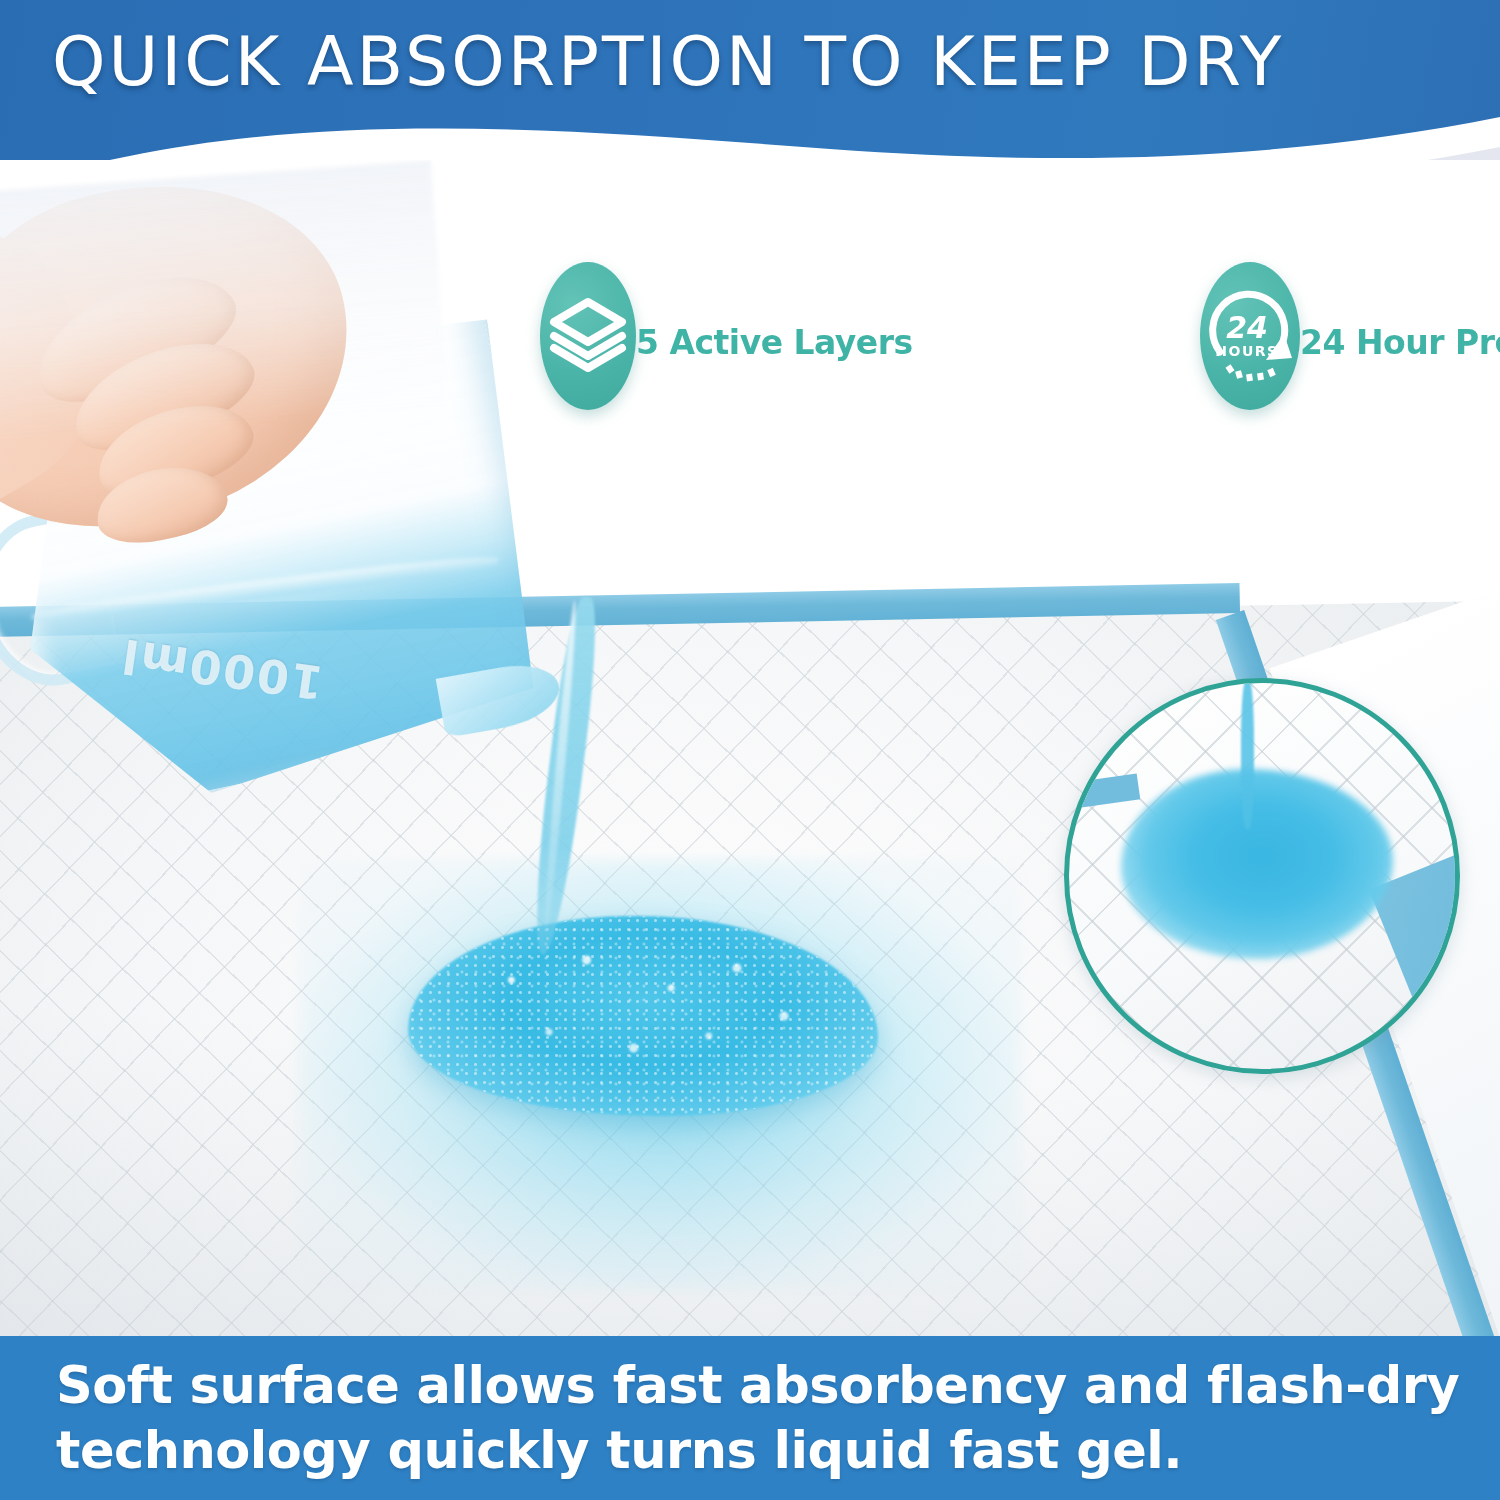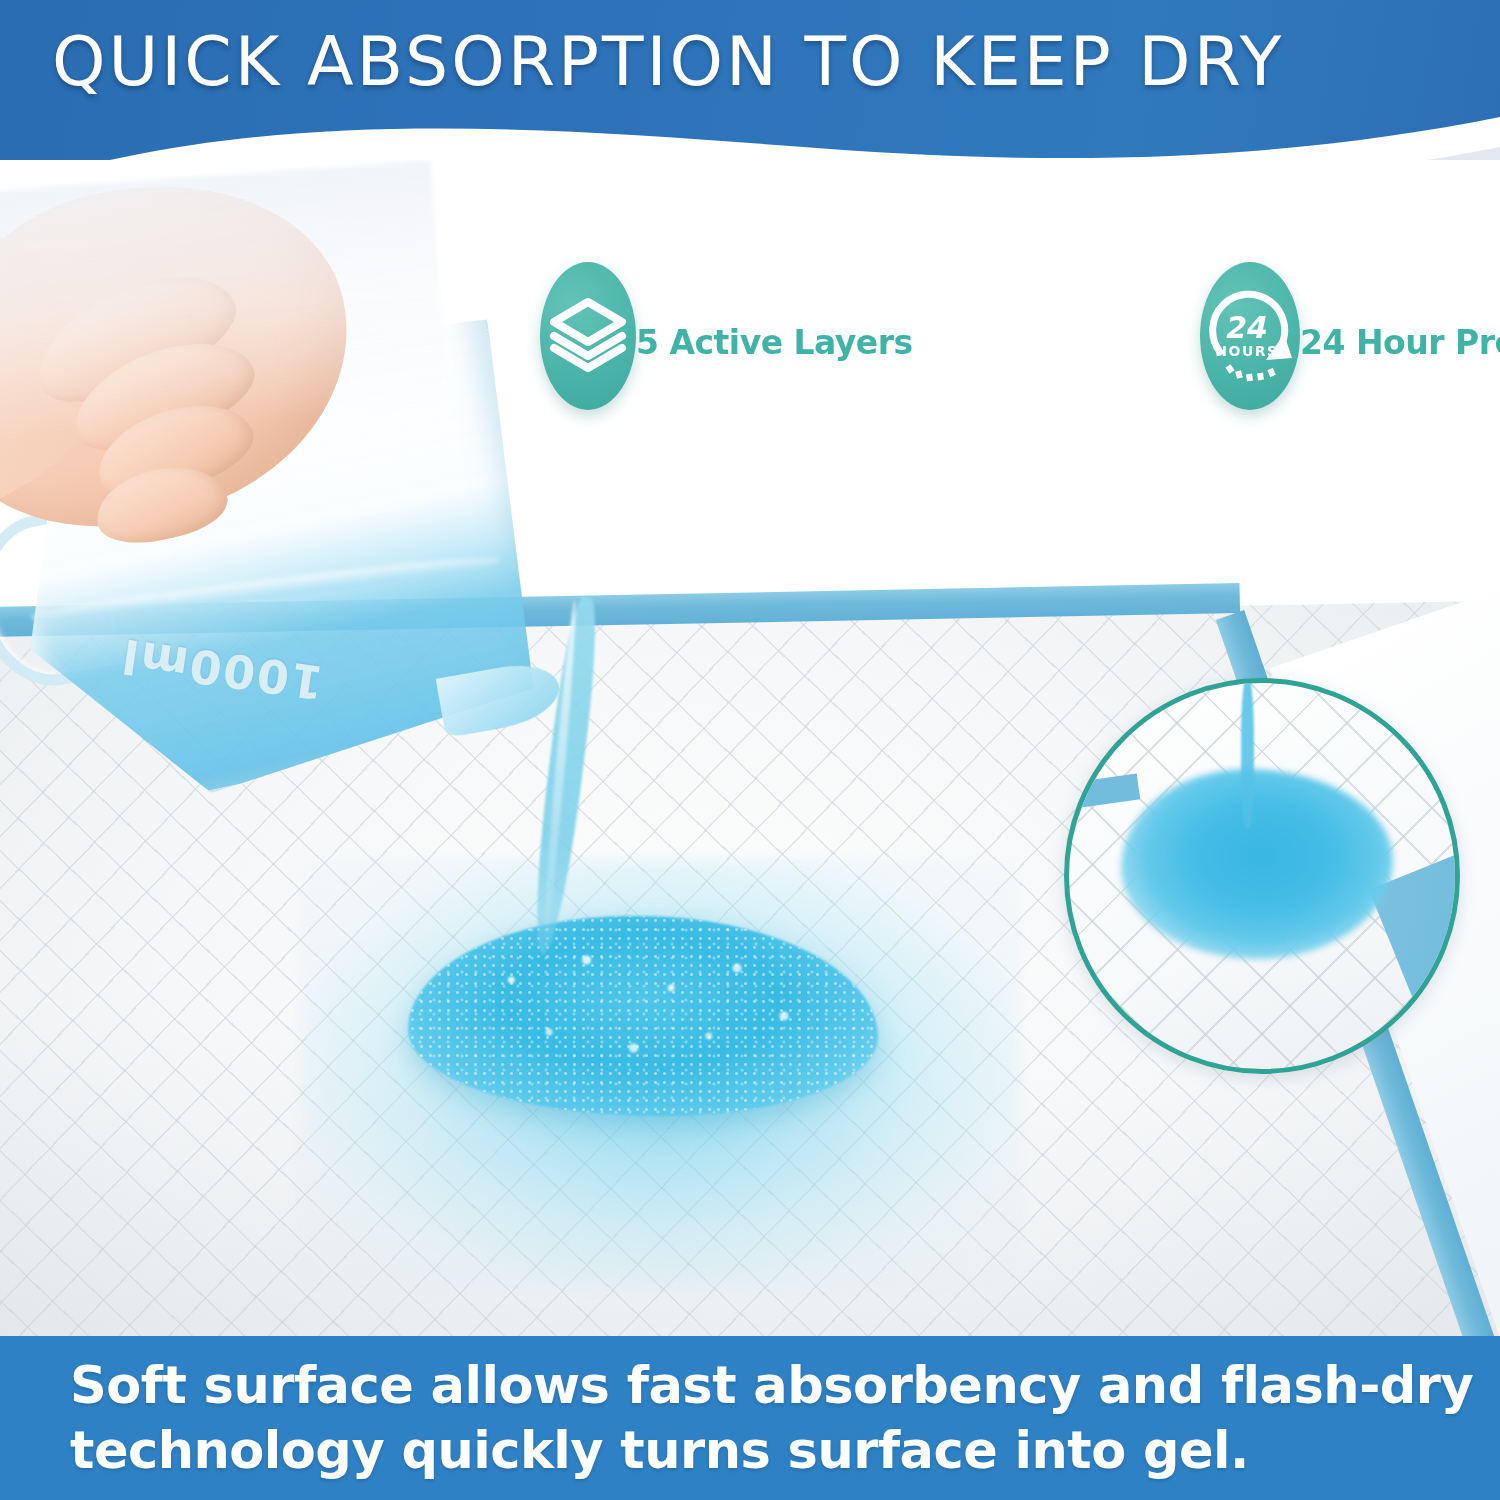--- a/index.html
+++ b/index.html
@@ -416,21 +416,21 @@
   .footer-band {
     position: absolute;
     left: 0;
     top: 1336px;
     width: 1500px;
     height: 164px;
     background: #2e81c4;
     display: flex;
     flex-direction: column;
     justify-content: center;
-    padding-left: 70px;
+    padding-left: 56px;
     box-sizing: border-box;
   }
   .footer-line {
     font-size: 51px;
     font-weight: 700;
     color: #ffffff;
     letter-spacing: -0.5px;
     line-height: 1.28;
     white-space: nowrap;
     font-family: "DejaVu Sans", sans-serif;
@@ -536,16 +536,16 @@
           </svg>
         </span>
       </div>
       <div class="feature-label">24 Hour Protection</div>
     </div>
 
   </div>
 
   <div class="footer-band">
     <div class="footer-line">Soft surface allows fast absorbency and flash-dry</div>
-    <div class="footer-line">technology quickly turns surface into gel.</div>
+    <div class="footer-line">technology quickly turns liquid fast gel.</div>
   </div>
 
 </div>
 
 </body></html>

